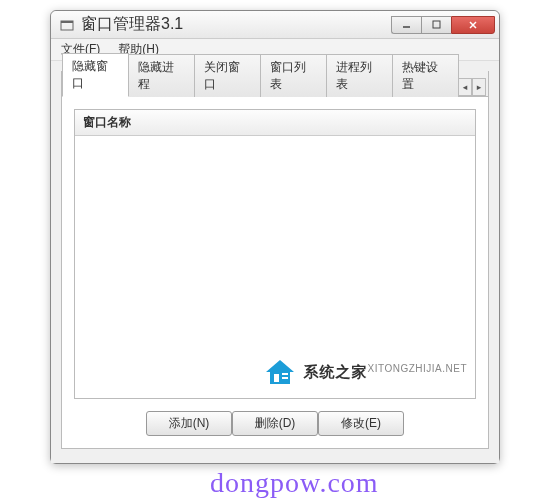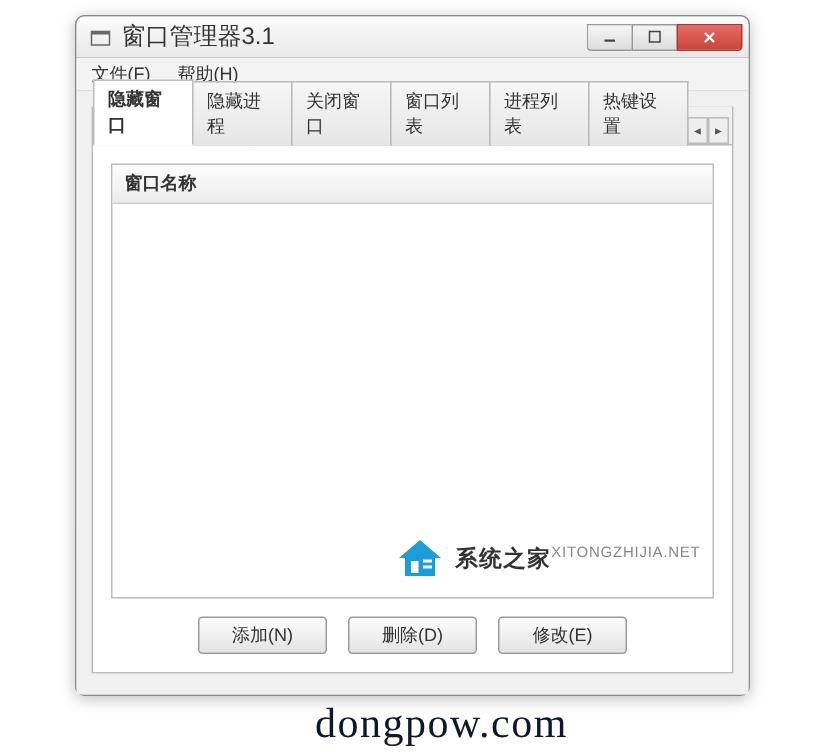--- a/index.html
+++ b/index.html
@@ -110,21 +110,20 @@
       margin-right: -1px;
       cursor: pointer;
       position: relative;
       top: 1px;
     }
     .tab.active {
       background: #fff;
       border-bottom: 1px solid #fff;
       top: 1px;
       z-index: 2;
-      font-weight: bold;
     }
     .tab-nav {
       margin-left: auto;
       display: flex;
       gap: 0;
       padding-right: 2px;
     }
     .tab-nav-btn {
       width: 14px;
       height: 18px;
@@ -167,41 +166,40 @@
     .wm-icon {
       width: 36px;
       height: 36px;
     }
     .wm-text { display: flex; flex-direction: row; }
     .wm-cn { font-size: 15px; font-weight: bold; color: #333; letter-spacing: 1px;}
     .wm-en { font-size: 10px; color: #888; letter-spacing: 0.5px;}
     .button-row {
       display: flex;
       justify-content: center;
-      gap: 14px;
       margin-top: 12px;
     }
     .btn {
       min-width: 86px;
       padding: 3px 10px;
       border: 1px solid #999;
       border-radius: 3px;
       background: linear-gradient(to bottom, #fdfdfd, #e3e3e3);
       font-size: 12px;
       color: #333;
       cursor: pointer;
       text-align: center;
     }
     .footer-text {
       position: absolute;
       left: 210px;
       bottom: 4px;
       font-family: Georgia, serif;
       font-size: 28px;
-      color: #0f172a;
+      color: #8b5cf6;
       letter-spacing: 1px;
     }
   </style>
 </head>
 <body>
 
 <div class="window">
   <div class="titlebar">
     <span class="app-icon">
       <svg width="14" height="14" viewBox="0 0 14 14">

